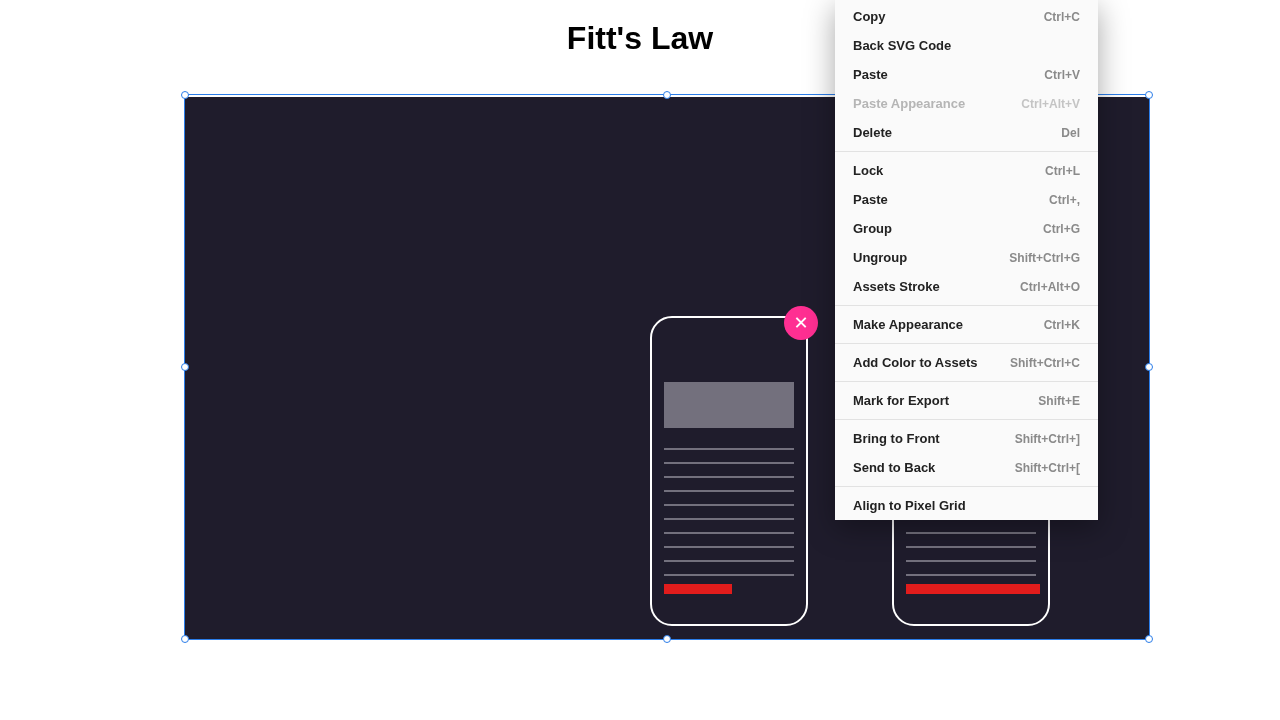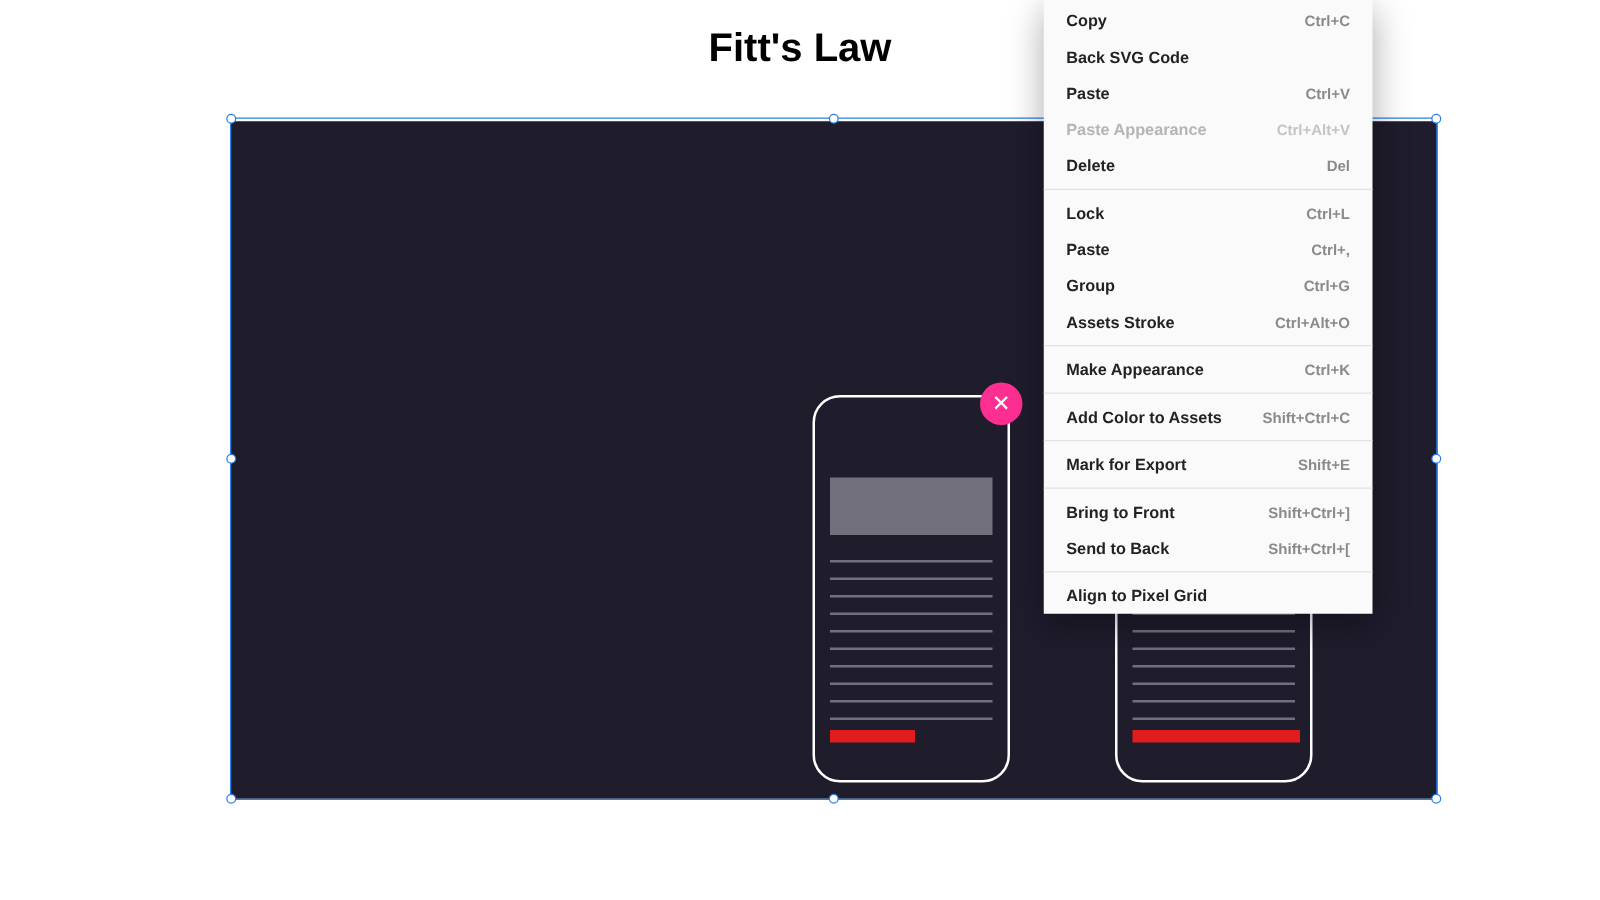--- a/index.html
+++ b/index.html
@@ -210,20 +210,24 @@
     </div>
     <div class="menu-item">
       <span>Paste</span>
       <span class="sc">Ctrl+,</span>
     </div>
     <div class="menu-item">
       <span>Group</span>
       <span class="sc">Ctrl+G</span>
     </div>
     <div class="menu-item">
+      <span>Ungroup</span>
+      <span class="sc">Shift+Ctrl+G</span>
+    </div>
+    <div class="menu-item">
       <span>Assets Stroke</span>
       <span class="sc">Ctrl+Alt+O</span>
     </div>
     <div class="menu-sep"></div>
     <div class="menu-item">
       <span>Make Appearance</span>
       <span class="sc">Ctrl+K</span>
     </div>
     <div class="menu-sep"></div>
     <div class="menu-item">

